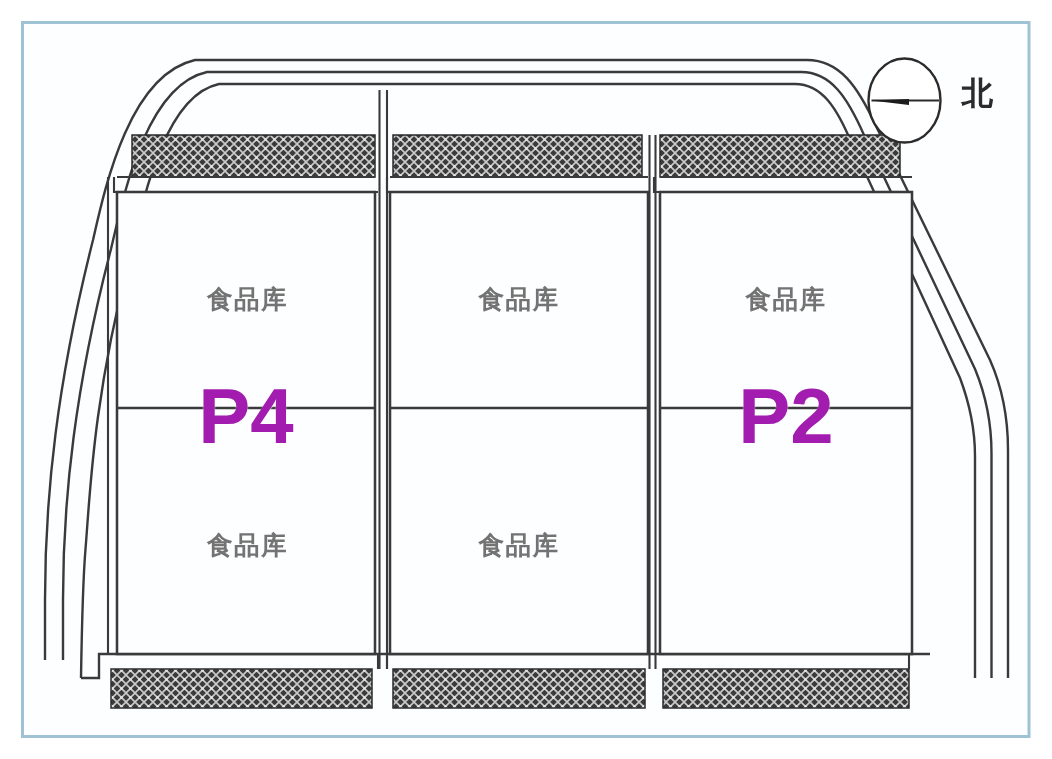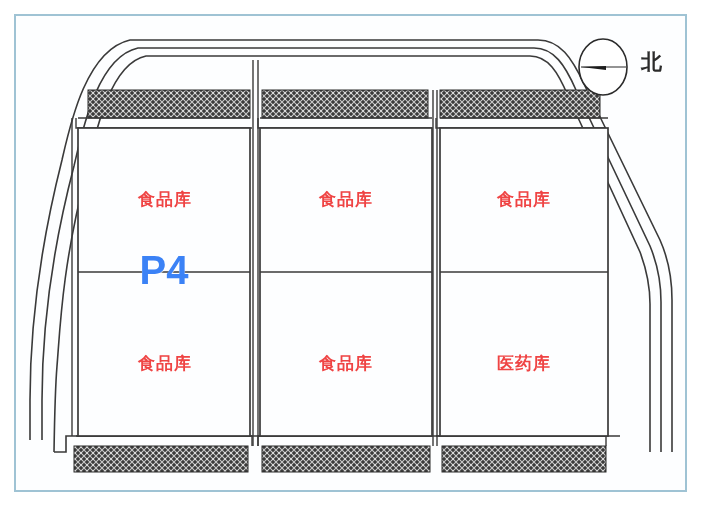--- a/index.html
+++ b/index.html
@@ -38,26 +38,26 @@
     color: #1b6ca0;
     font-weight: bold;
     text-align: center;
     white-space: nowrap;
     letter-spacing: 1px;
     text-shadow: 0 1px 1px rgba(255,255,255,0.9);
   }
   .cjk {
     font-family: "DejaVu Sans", sans-serif;
     font-size: 17px;
-    color: #ef4444;
+    color: #737373;
   }
   .pcode {
     font-family: "Liberation Sans", sans-serif;
-    font-size: 40px;
-    color: #3b82f6;
+    font-size: 52px;
+    color: #a21caf;
     letter-spacing: 0px;
   }
   .north-text {
     position: absolute;
     font-family: "DejaVu Sans", sans-serif;
     font-size: 21px;
     font-weight: bold;
     color: #2b2b2b;
   }
   #compass {
@@ -155,15 +155,15 @@
   <div class="north-text" style="left:641px; top:48px;">北</div>
 
   <div class="lbl cjk" style="left:100px; top:188px; width:130px;">食品库</div>
   <div class="lbl pcode" style="left:99px; top:248px; width:130px;">P4</div>
   <div class="lbl cjk" style="left:100px; top:352px; width:130px;">食品库</div>
 
   <div class="lbl cjk" style="left:281px; top:188px; width:130px;">食品库</div>
   <div class="lbl cjk" style="left:281px; top:352px; width:130px;">食品库</div>
 
   <div class="lbl cjk" style="left:459px; top:188px; width:130px;">食品库</div>
-  <div class="lbl cjk" style="left:459px; top:352px; width:130px;">医药库</div>
+  <div class="lbl pcode" style="left:459px; top:248px; width:130px;">P2</div>
 
 </div>
 
 </body></html>

